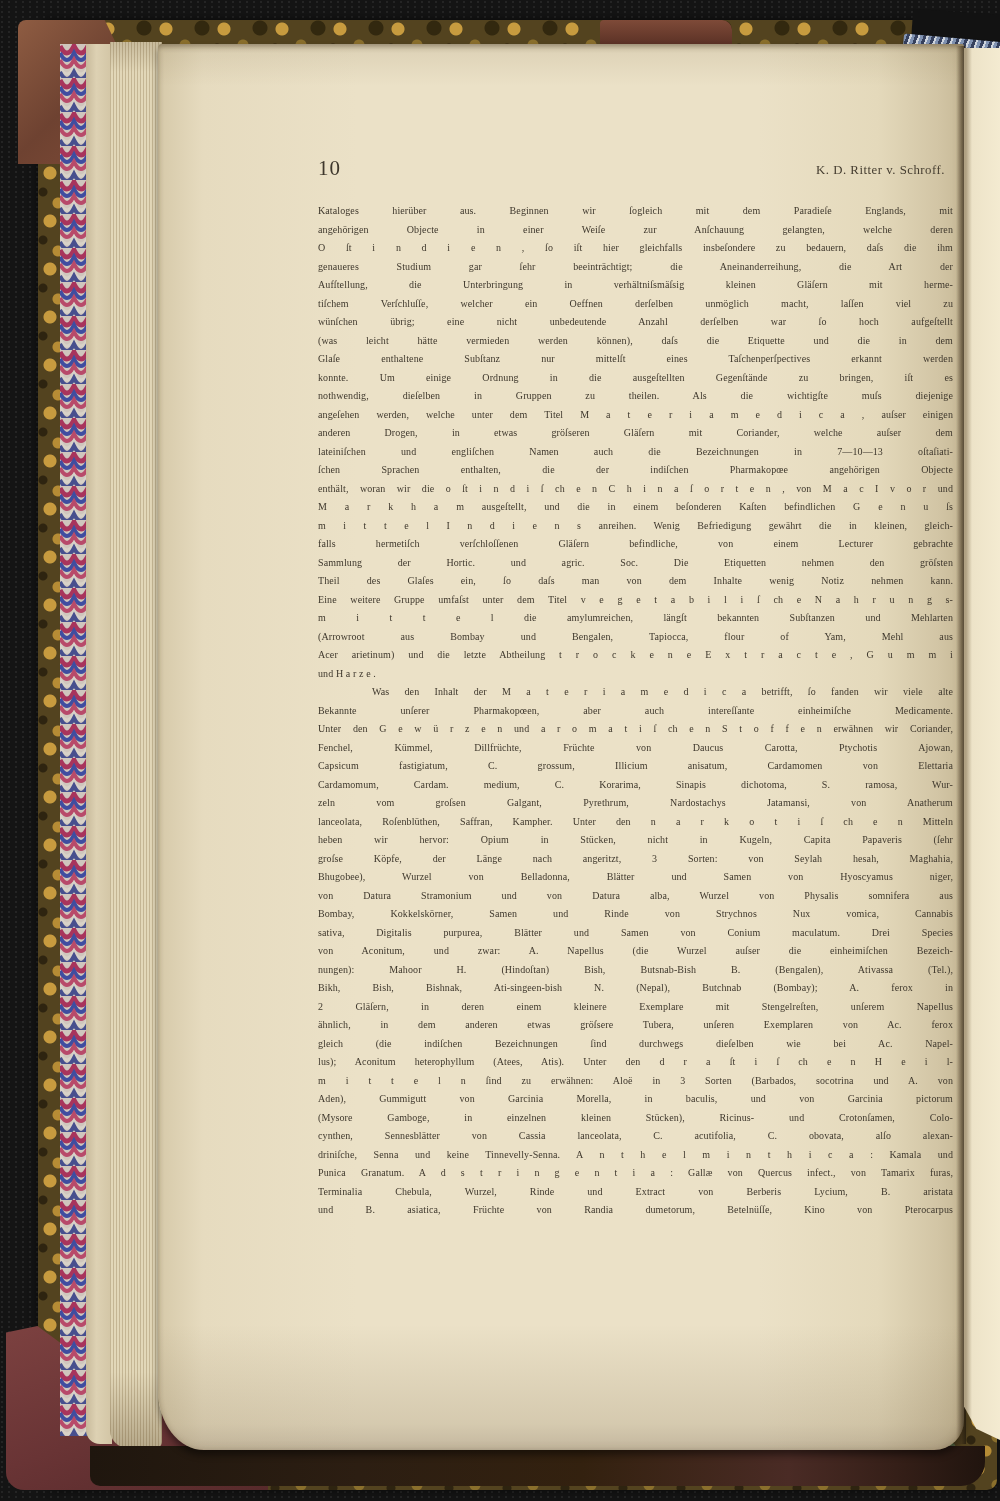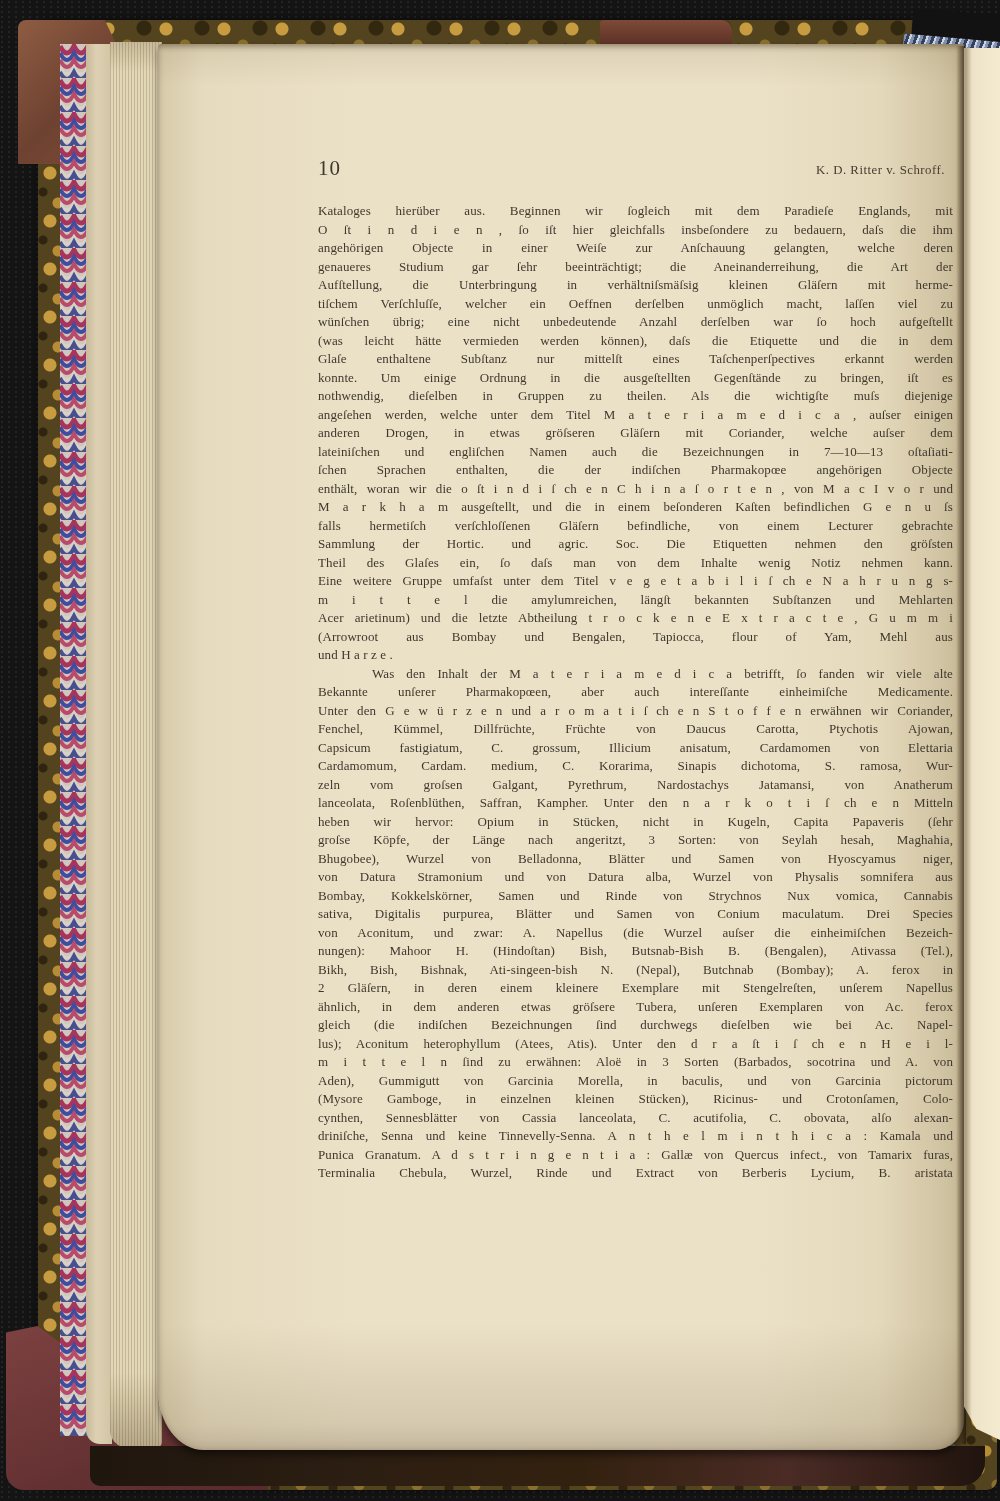--- a/index.html
+++ b/index.html
@@ -62,21 +62,21 @@
     background:linear-gradient(90deg,#b0a183 0 2px,#ede3c8 8px,#f4ebd1 100%);
     border-radius:0 0 0 26px;
     clip-path:polygon(0 0,100% 0,100% 100%,34% 99.2%,0 97.6%);}
   
   .pagenum{left:160px;top:112px;width:60px;height:26px;
     font-size:21px;letter-spacing:1px;color:#3e372c;}
   .runtitle{left:152px;top:119px;width:635px;text-align:right;
     font-size:12.8px;letter-spacing:.5px;color:#453d30;}
   .text-block{left:160px;top:158px;width:635px;color:#3f382d;}
   .text-block .line{position:static;display:block;height:18.5px;
-    font-size:13px;line-height:18.5px;letter-spacing:.1px;
+    font-size:10px;line-height:18.5px;letter-spacing:.1px;
     text-align:justify;text-align-last:justify;white-space:nowrap;}
   .text-block .line.flush{text-align-last:left;}
   .text-block .line.indent{padding-left:54px;}
 </style>
 </head>
 <body>
 
 <div class="scan">
   <div class="book"></div>
   <div class="leather-tl"></div>
@@ -102,43 +102,44 @@
   <div class="edge-smooth"></div>
   <div class="edge-stack"></div>
   <div class="bottom-strip"></div>
 
   <div class="page">
     <div class="pagenum">10</div>
     <div class="runtitle">K. D. Ritter v. Schroff.</div>
     <div class="text-block">
 
     <div class="line">Kataloges hierüber aus.  Beginnen wir ſogleich mit dem Paradieſe Englands, mit</div>
+        <div class="line">angehörigen Objecte in einer Weiſe zur Anſchauung gelangten, welche deren</div>
         <div class="line">O ſt i n d i e n ,  ſo iſt hier gleichfalls insbeſondere zu bedauern, daſs die ihm</div>
-        <div class="line">angehörigen Objecte in einer Weiſe zur Anſchauung gelangten, welche deren</div>
         <div class="line">genaueres Studium gar ſehr beeinträchtigt; die Aneinanderreihung, die Art der</div>
         <div class="line">Aufſtellung, die Unterbringung in verhältniſsmäſsig kleinen Gläſern mit herme-</div>
         <div class="line">tiſchem Verſchluſſe, welcher ein Oeffnen derſelben unmöglich macht, laſſen viel zu</div>
         <div class="line">wünſchen übrig; eine nicht unbedeutende Anzahl derſelben war ſo hoch aufgeſtellt</div>
         <div class="line">(was leicht hätte vermieden werden können), daſs die Etiquette und die in dem</div>
         <div class="line">Glaſe enthaltene Subſtanz nur mittelſt eines Taſchenperſpectives erkannt werden</div>
         <div class="line">konnte.  Um einige Ordnung in die ausgeſtellten Gegenſtände zu bringen, iſt es</div>
         <div class="line">nothwendig, dieſelben in Gruppen zu theilen.  Als die wichtigſte muſs diejenige</div>
         <div class="line">angeſehen werden, welche unter dem Titel M a t e r i a  m e d i c a ,  auſser einigen</div>
         <div class="line">anderen Drogen, in etwas gröſseren Gläſern mit Coriander, welche auſser dem</div>
         <div class="line">lateiniſchen und engliſchen Namen auch die Bezeichnungen in 7—10—13 oſtaſiati-</div>
         <div class="line">ſchen Sprachen enthalten, die der indiſchen Pharmakopœe angehörigen Objecte</div>
         <div class="line">enthält, woran wir die o ſt i n d i ſ ch e n  C h i n a ſ o r t e n ,  von M a c  I v o r  und</div>
         <div class="line">M a r k h a m  ausgeſtellt, und die in einem beſonderen Kaſten befindlichen G e n u ſs</div>
+        <div class="line">m i t t e l  I n d i e n s  anreihen.  Wenig Befriedigung gewährt die in kleinen, gleich-</div>
         <div class="line">falls hermetiſch verſchloſſenen Gläſern befindliche, von einem Lecturer gebrachte</div>
         <div class="line">Sammlung der Hortic. und agric. Soc.  Die Etiquetten nehmen den gröſsten</div>
         <div class="line">Theil des Glaſes ein, ſo daſs man von dem Inhalte wenig Notiz nehmen kann.</div>
         <div class="line">Eine weitere Gruppe  umfaſst unter dem Titel v e g e t a b i l i ſ ch e  N a h r u n g s-</div>
         <div class="line">m i t t e l  die amylumreichen,  längſt bekannten Subſtanzen und Mehlarten</div>
+        <div class="line">(Arrowroot aus Bombay und Bengalen, Tapiocca, flour of Yam, Mehl aus</div>
         <div class="line">Acer arietinum) und die letzte Abtheilung t r o c k e n e  E x t r a c t e ,  G u m m i</div>
-        <div class="line">(Arrowroot aus Bombay und Bengalen, Tapiocca, flour of Yam, Mehl aus</div>
         <div class="line flush">und H a r z e .</div>
         <div class="line indent">Was den Inhalt der M a t e r i a  m e d i c a  betrifft, ſo fanden wir viele alte</div>
         <div class="line">Bekannte unſerer Pharmakopœen, aber auch intereſſante einheimiſche Medicamente.</div>
         <div class="line">Unter den G e w ü r z e n  und a r o m a t i ſ ch e n  S t o f f e n  erwähnen wir Coriander,</div>
         <div class="line">Fenchel, Kümmel, Dillfrüchte, Früchte von Daucus Carotta, Ptychotis Ajowan,</div>
         <div class="line">Capsicum fastigiatum,  C. grossum,  Illicium anisatum,  Cardamomen von Elettaria</div>
         <div class="line">Cardamomum, Cardam. medium, C. Korarima, Sinapis dichotoma, S. ramosa, Wur-</div>
         <div class="line">zeln vom groſsen Galgant, Pyrethrum, Nardostachys Jatamansi, von Anatherum</div>
         <div class="line">lanceolata, Roſenblüthen, Saffran, Kampher.  Unter den n a r k o t i ſ ch e n  Mitteln</div>
         <div class="line">heben wir hervor: Opium in Stücken, nicht in Kugeln, Capita Papaveris (ſehr</div>
@@ -154,18 +155,19 @@
         <div class="line">ähnlich, in dem anderen etwas gröſsere Tubera, unſeren Exemplaren von Ac. ferox</div>
         <div class="line">gleich (die indiſchen Bezeichnungen ſind durchwegs dieſelben wie bei Ac. Napel-</div>
         <div class="line">lus);  Aconitum heterophyllum (Atees, Atis).  Unter den d r a ſt i ſ ch e n  H e i l-</div>
         <div class="line">m i t t e l n  ſind zu erwähnen: Aloë in 3 Sorten (Barbados,  socotrina und A. von</div>
         <div class="line">Aden),  Gummigutt von Garcinia Morella,  in baculis,  und von Garcinia pictorum</div>
         <div class="line">(Mysore Gamboge, in einzelnen kleinen Stücken), Ricinus- und Crotonſamen, Colo-</div>
         <div class="line">cynthen, Sennesblätter von Cassia lanceolata, C. acutifolia, C. obovata, alſo alexan-</div>
         <div class="line">driniſche, Senna und keine Tinnevelly-Senna.  A n t h e l m i n t h i c a :  Kamala und</div>
         <div class="line">Punica Granatum. A d s t r i n g e n t i a : Gallæ von Quercus infect., von Tamarix furas,</div>
         <div class="line">Terminalia Chebula, Wurzel, Rinde und Extract von Berberis Lycium, B. aristata</div>
+        <div class="line">und B. asiatica, Früchte von Randia dumetorum, Betelnüſſe, Kino von Pterocarpus</div>
       </div>
   </div>
 
   <div class="gutter"></div>
   <div class="facing"></div>
 </div>
 
 </body></html>

